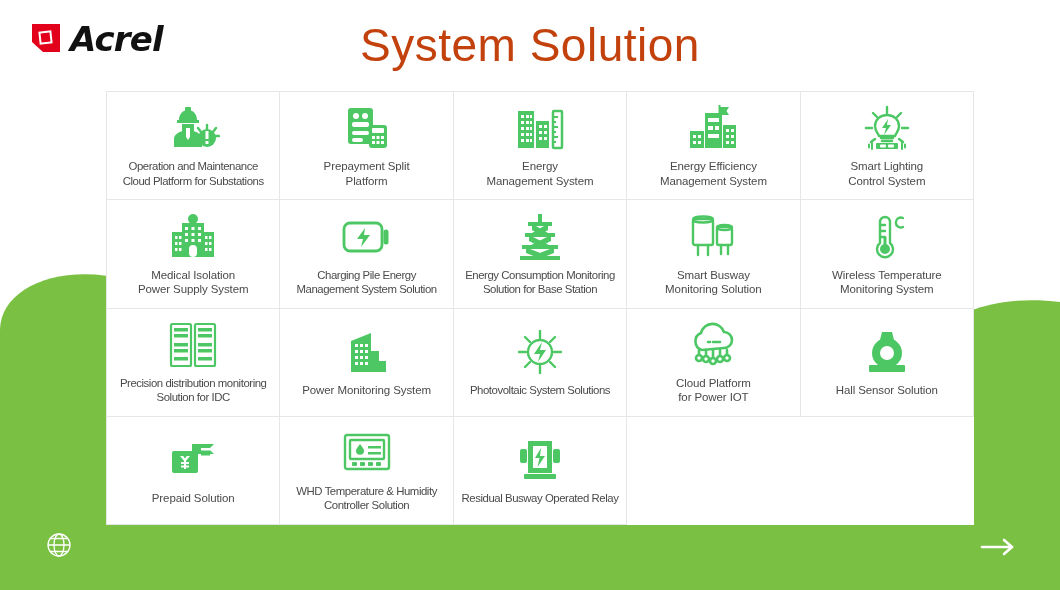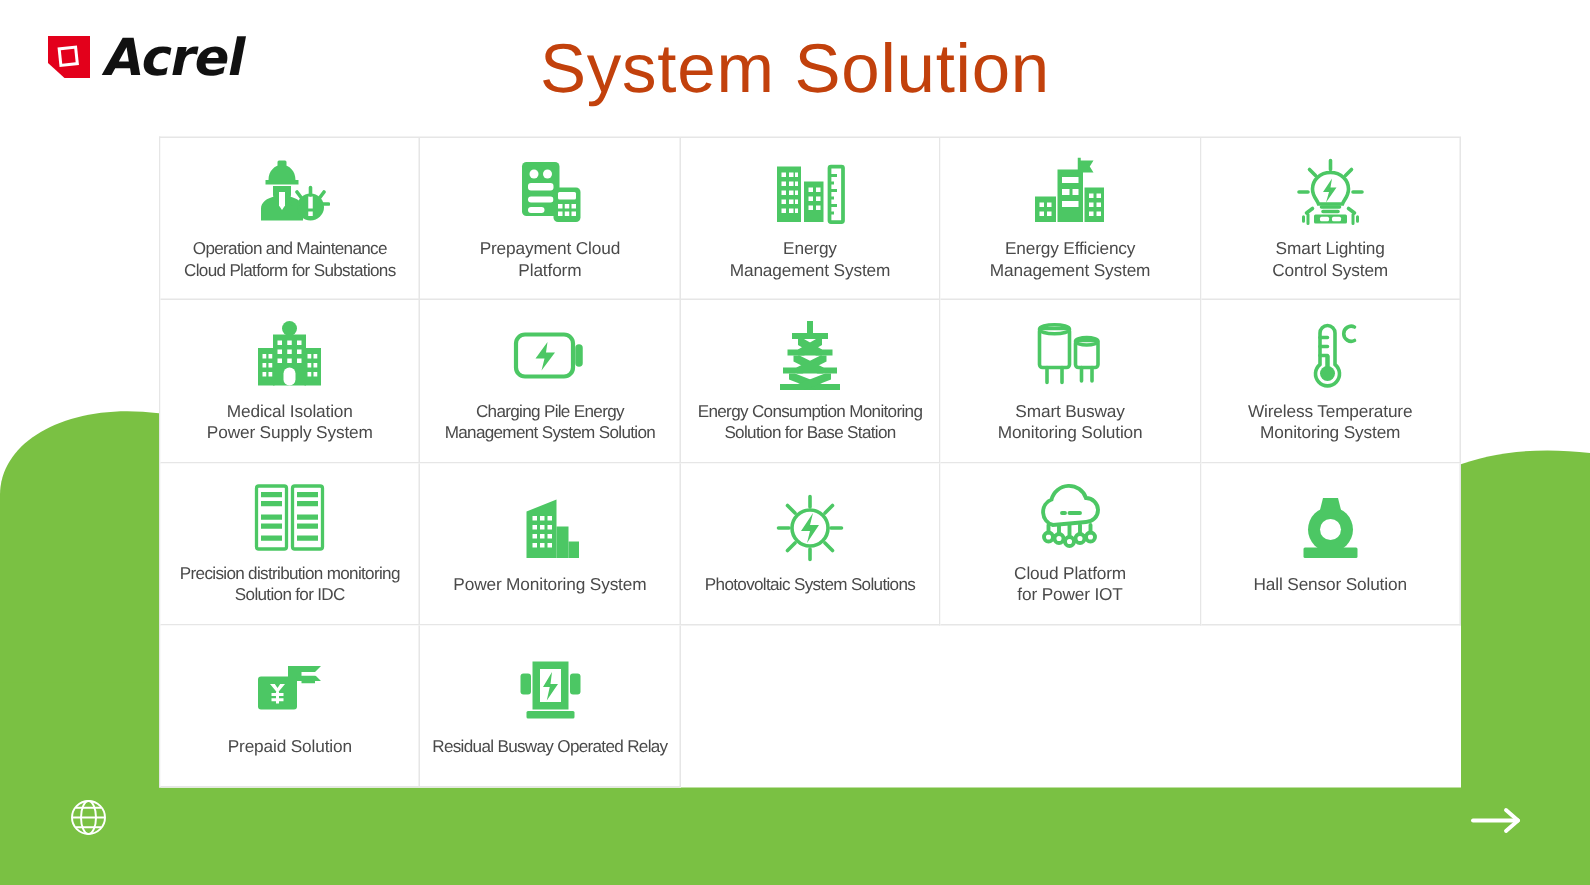--- a/index.html
+++ b/index.html
@@ -178,21 +178,21 @@
               <rect x="28" y="31" width="3" height="3"></rect>
                 <rect x="32.5" y="31" width="3" height="3"></rect>
                 <rect x="37" y="31" width="3" height="3"></rect>
               <rect x="28" y="36" width="3" height="3"></rect>
                 <rect x="32.5" y="36" width="3" height="3"></rect>
                 <rect x="37" y="36" width="3" height="3"></rect>
             </g>
           </g>
         </svg>
       </div>
-      <div class="cell-label">Prepayment Cloud
+      <div class="cell-label">Prepayment Split
 Platform</div>
     </div>
 
     <div class="cell">
       <div class="icon-wrap">
         <svg width="50" height="46" viewBox="0 0 50 46">
           <g fill="#4CC764">
             <rect x="3" y="6" width="16" height="37"></rect>
             <rect x="21" y="16" width="13" height="27"></rect>
             <g fill="#ffffff">
@@ -505,20 +505,41 @@
               <rect x="16" y="22" width="2" height="8"></rect>
             </g>
             <rect x="33" y="9" width="12" height="2.5" fill="#ffffff"></rect>
             <rect x="33" y="14" width="9" height="2.5"></rect>
           </g>
         </svg>
       </div>
       <div class="cell-label">Prepaid Solution</div>
     </div>
 
+    <div class="cell">
+      <div class="icon-wrap">
+        <svg width="54" height="44" viewBox="0 0 54 44">
+          <g fill="none" stroke="#4CC764" stroke-width="2.4">
+            <rect x="5" y="4" width="44" height="34" rx="2"></rect>
+            <rect x="10" y="9" width="34" height="19" rx="1"></rect>
+          </g>
+          <path d="M20 13c2.5 3.5 4 5 4 6.8a4 4 0 1 1-8 0c0-1.8 1.5-3.3 4-6.8z" fill="#4CC764"></path>
+          <g fill="#4CC764">
+            <rect x="28" y="15" width="13" height="2.5"></rect>
+            <rect x="28" y="21" width="13" height="2.5"></rect>
+            <rect x="12" y="31" width="5" height="4" rx="1"></rect>
+            <rect x="20" y="31" width="5" height="4" rx="1"></rect>
+            <rect x="28" y="31" width="5" height="4" rx="1"></rect>
+            <rect x="36" y="31" width="5" height="4" rx="1"></rect>
+          </g>
+        </svg>
+      </div>
+      <div class="cell-label wide">WHD Temperature &amp; Humidity
+Controller Solution</div>
+    </div>
 
     <div class="cell">
       <div class="icon-wrap">
         <svg width="48" height="46" viewBox="0 0 48 46">
           <g fill="#4CC764">
             <path d="M12 4h24v32H12z M17 9h14v22H17z" fill-rule="evenodd"></path>
             <rect x="4" y="12" width="7" height="14" rx="2"></rect>
             <rect x="37" y="12" width="7" height="14" rx="2"></rect>
             <rect x="8" y="37" width="32" height="5" rx="1"></rect>
             <path d="M25 11l-6 10h4.5l-2 9 7.5-11h-5z"></path>

